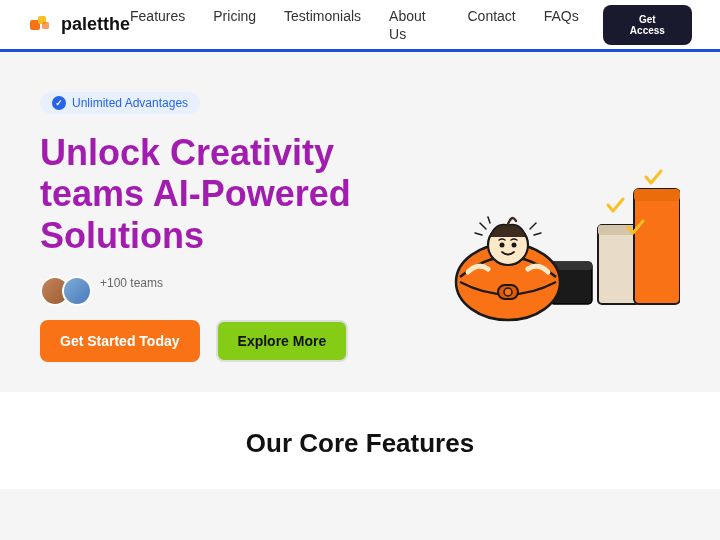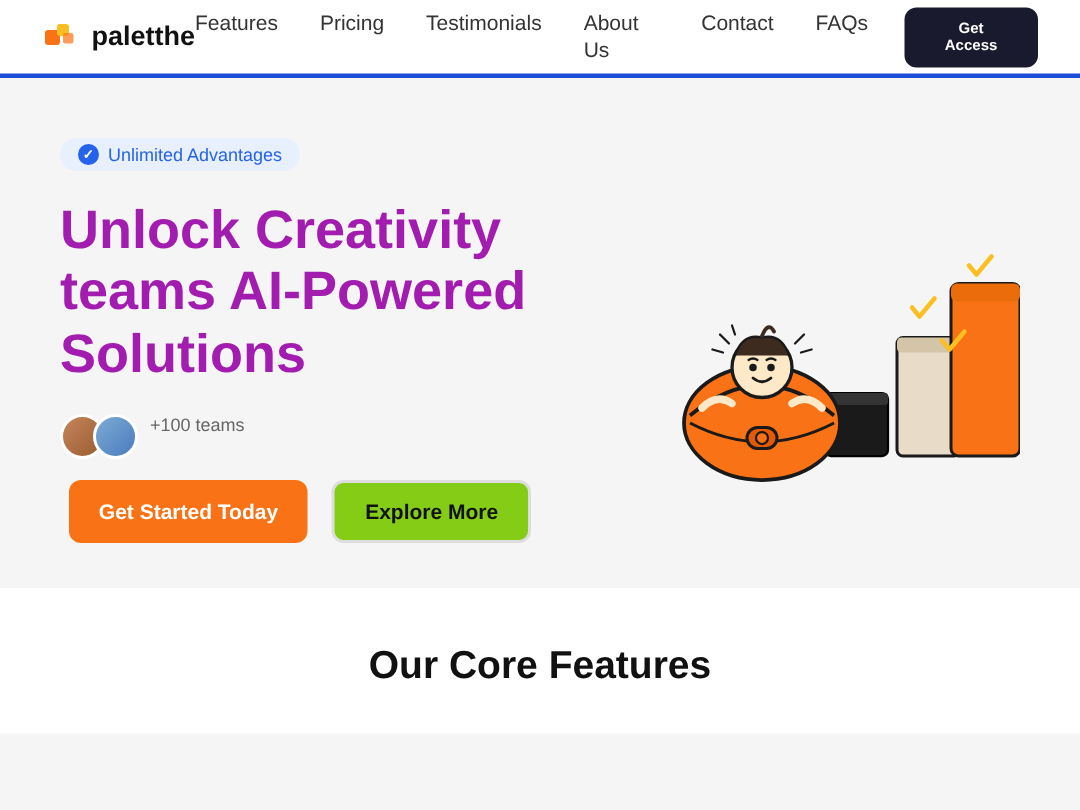--- a/index.html
+++ b/index.html
@@ -134,21 +134,20 @@
     .hero-desc {
       font-size: 14px;
       color: #555;
       line-height: 1.6;
       margin-bottom: 24px;
       max-width: 310px;
     }
     .hero-buttons {
       display: flex;
       gap: 16px;
-      justify-content: center;
     }
     .btn-primary {
       background: #f97316;
       color: #fff;
       border: none;
       border-radius: 8px;
       padding: 11px 20px;
       font-size: 14px;
       font-weight: 600;
       cursor: pointer;

